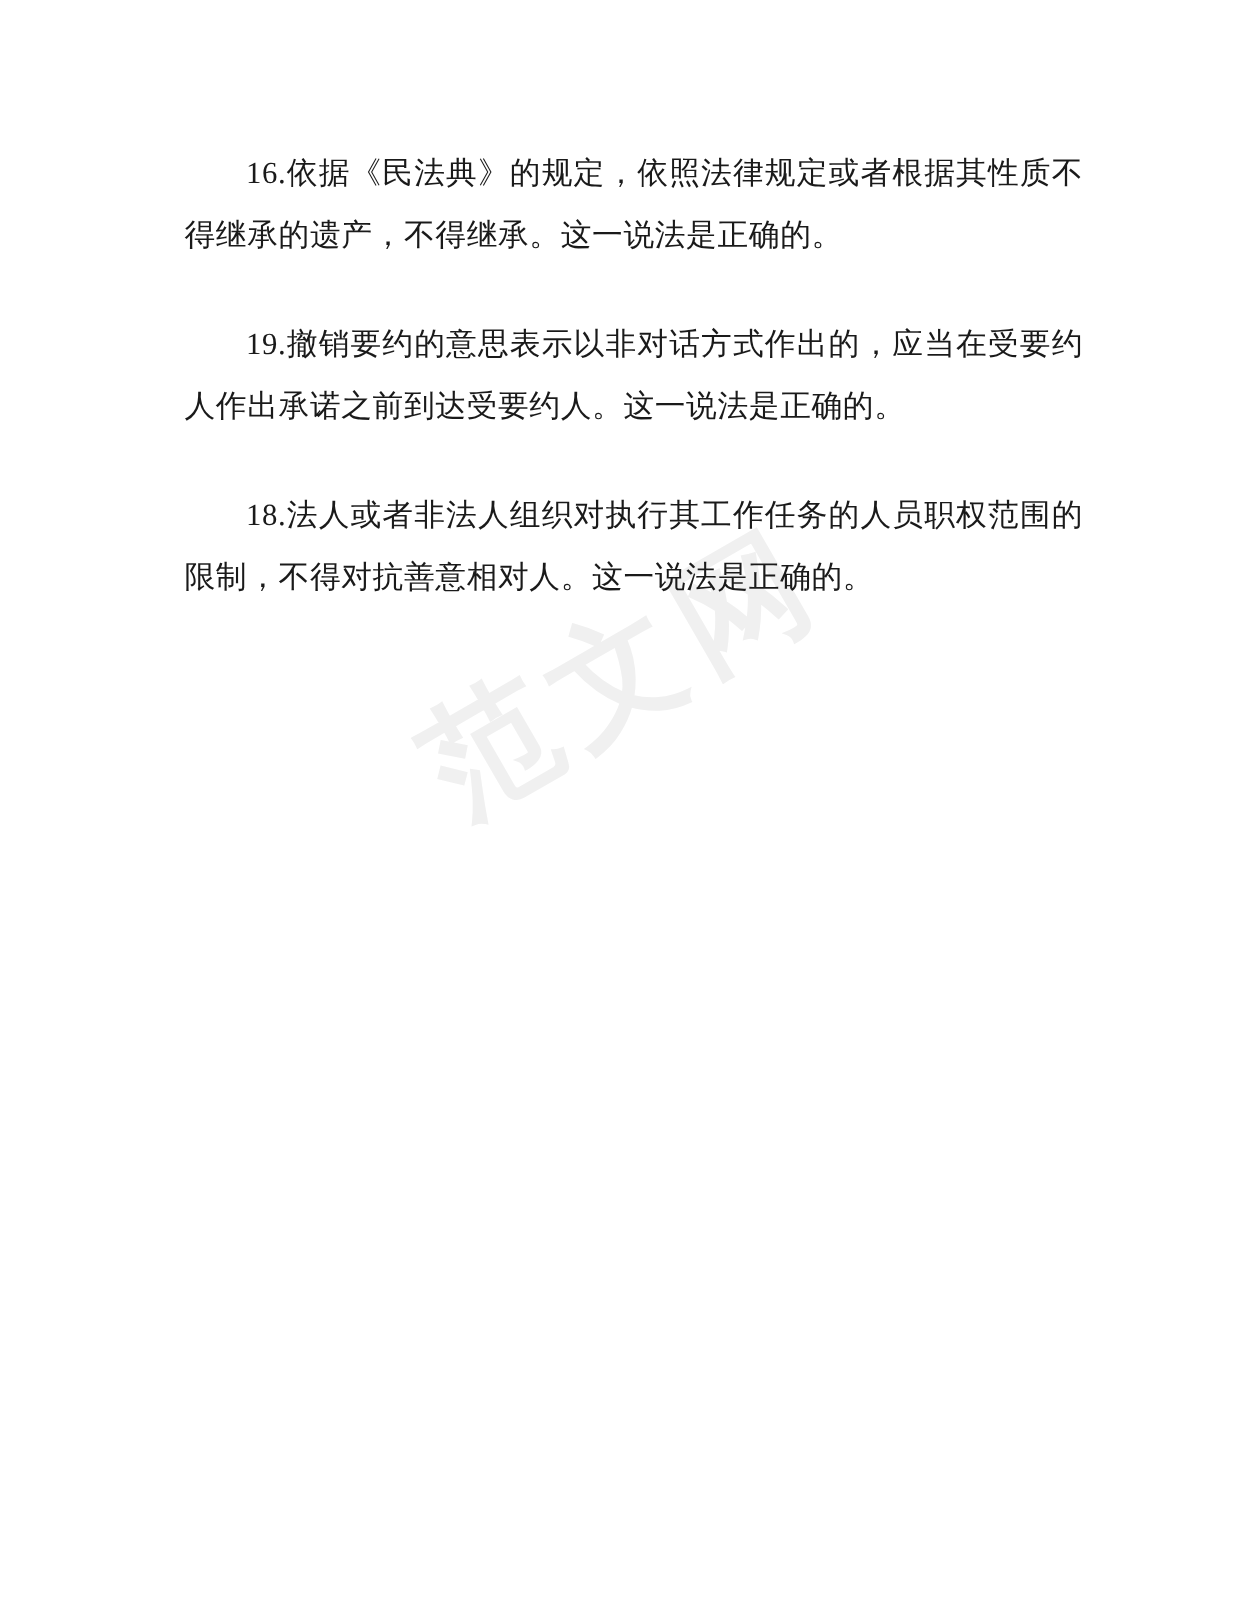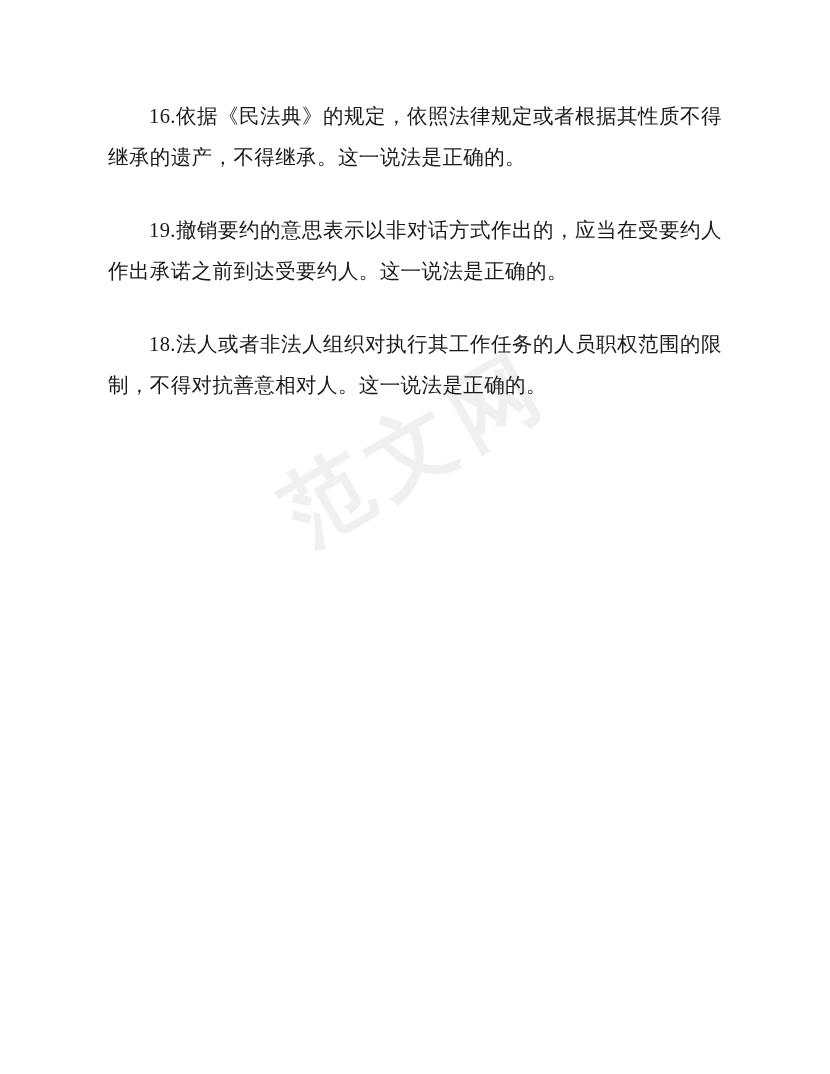--- a/index.html
+++ b/index.html
@@ -37,21 +37,21 @@
     position: relative;
     z-index: 1;
     padding: 96px 108px 0 108px;
     box-sizing: border-box;
   }
   .para {
     font-size: 20.5px;
     line-height: 41px;
     color: #1a1a1a;
     text-indent: 2em;
-    margin: 0 0 24px 0;
+    margin: 0 0 24px 15px;
     text-align: justify;
     letter-spacing: 0.4px;
     font-family: "Liberation Serif", "DejaVu Serif", serif;
   }
   .para.tight {
     margin-bottom: 0;
   }
   .spacer-sm { height: 8px; }
 </style>
 </head>

